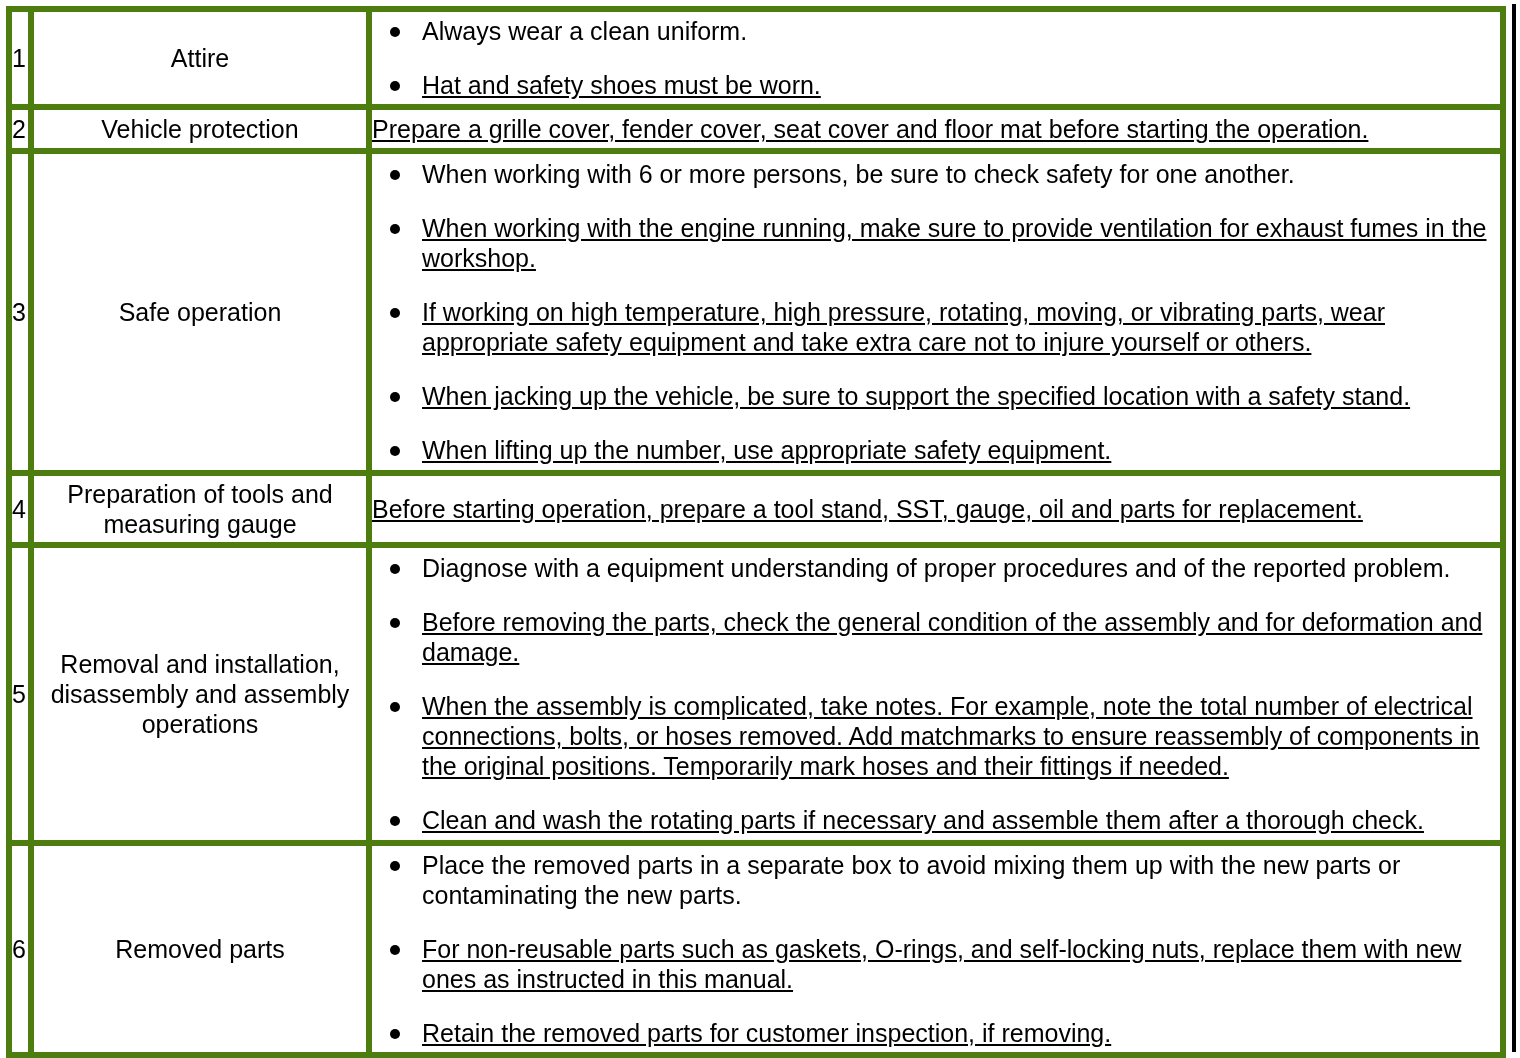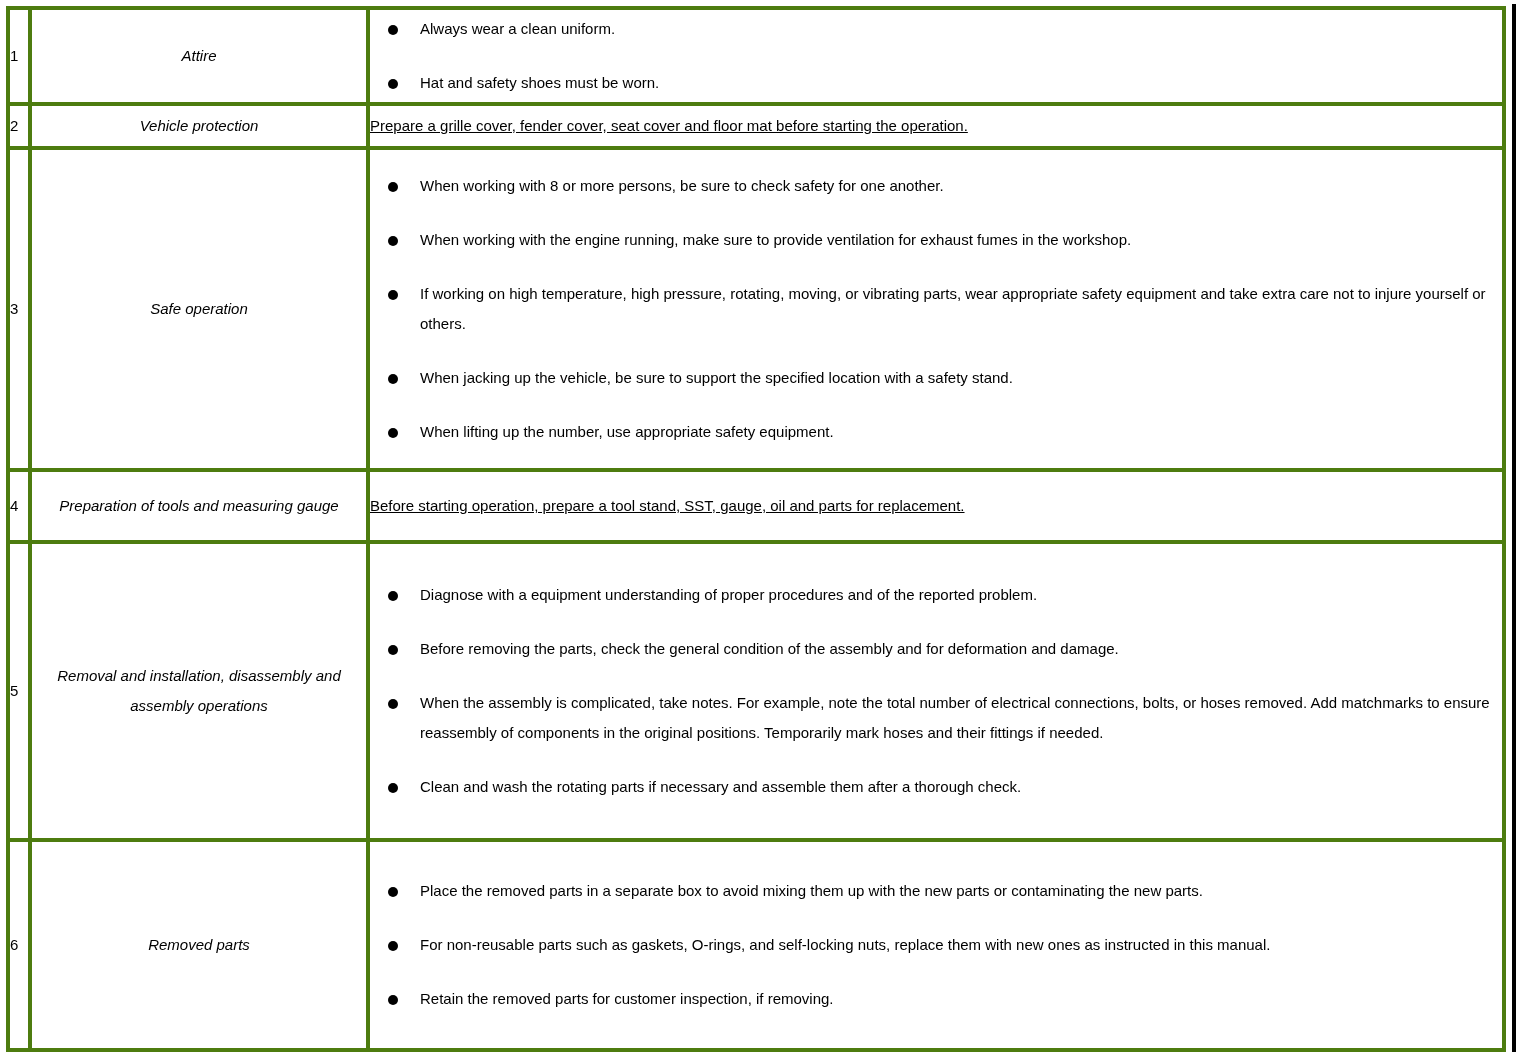--- a/index.html
+++ b/index.html
@@ -3,27 +3,27 @@
 <meta charset="utf-8">
 <style>
   html, body { margin:0; padding:0; background:#ffffff; }
   body { width:1520px; height:1058px; position:relative; overflow:hidden;
          font-family:"Liberation Sans", sans-serif; color:#000; }
   .outer-line { position:absolute; left:1512px; top:4px; width:4px; height:1048px; background:#000; }
   table.precautions {
     position:absolute; left:6px; top:6px; width:1500px; height:1044px;
     border-collapse:collapse; border:4px solid #000; table-layout:fixed;
   }
-  table.precautions td { border:4px solid #4d7c0f; padding:0; vertical-align:middle; font-size:15px; line-height:30px; }
+  table.precautions td { border:6px solid #4d7c0f; padding:0; vertical-align:middle; font-size:25px; line-height:30px; }
   td.num { width:19px; text-align:left; padding-left:3px; }
-  td.cat { width:334px; text-align:center;font-style:italic; }
+  td.cat { width:334px; text-align:center; }
   td.desc { padding-left:6px; padding-right:6px; }
   ul.bullets { list-style:none; margin:0; padding:4px 0 4px 0; }
   ul.bullets li { position:relative; padding-left:50px; margin:0; }
-  ul.bullets li + li { margin-top:24px; }
+  ul.bullets li + li { margin-top:24px;text-decoration:underline; }
   ul.bullets li .dot { position:absolute; left:18px; top:11px; width:10px; height:10px; border-radius:50%; background:#000; }
   .plain { display:block;text-decoration:underline; }
 </style>
 </head>
 <body>
 
 <div class="outer-line"></div>
 
 <table class="precautions">
   <colgroup>
@@ -50,21 +50,21 @@
       <td class="desc">
           <span class="plain">Prepare a grille cover, fender cover, seat cover and floor mat before starting the operation.</span>
         </td>
     </tr>
 
     <tr style="height:322px">
       <td class="num">3</td>
       <td class="cat">Safe operation</td>
       <td class="desc">
         <ul class="bullets">
-          <li><span class="dot"></span><span>When working with 8 or more persons, be sure to check safety for one another.</span></li>
+          <li><span class="dot"></span><span>When working with 6 or more persons, be sure to check safety for one another.</span></li>
           <li><span class="dot"></span><span>When working with the engine running, make sure to provide ventilation for exhaust fumes in the workshop.</span></li>
           <li><span class="dot"></span><span>If working on high temperature, high pressure, rotating, moving, or vibrating parts, wear appropriate safety equipment and take extra care not to injure yourself or others.</span></li>
           <li><span class="dot"></span><span>When jacking up the vehicle, be sure to support the specified location with a safety stand.</span></li>
           <li><span class="dot"></span><span>When lifting up the number, use appropriate safety equipment.</span></li>
         </ul>
       </td>
     </tr>
 
     <tr style="height:72px">
       <td class="num">4</td>

